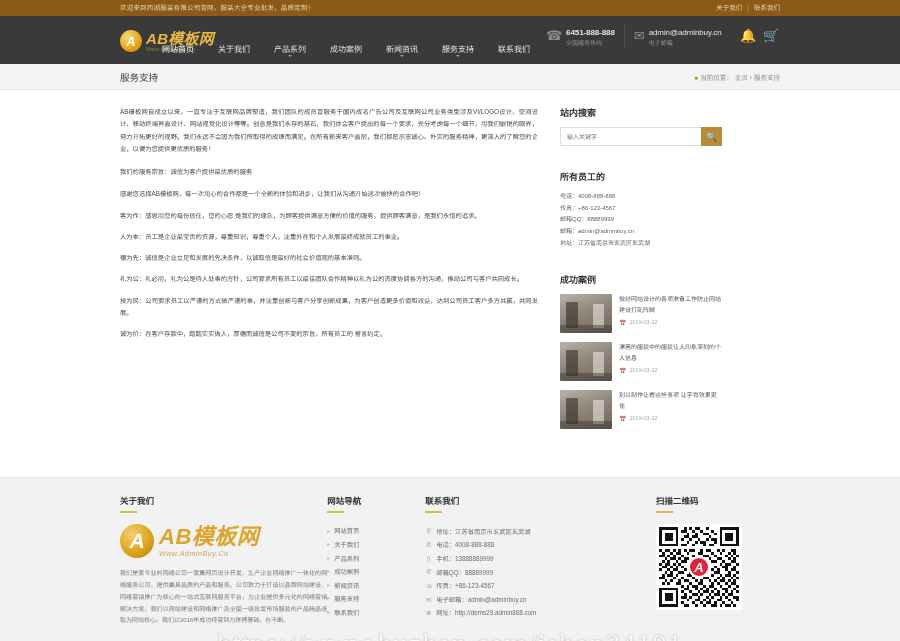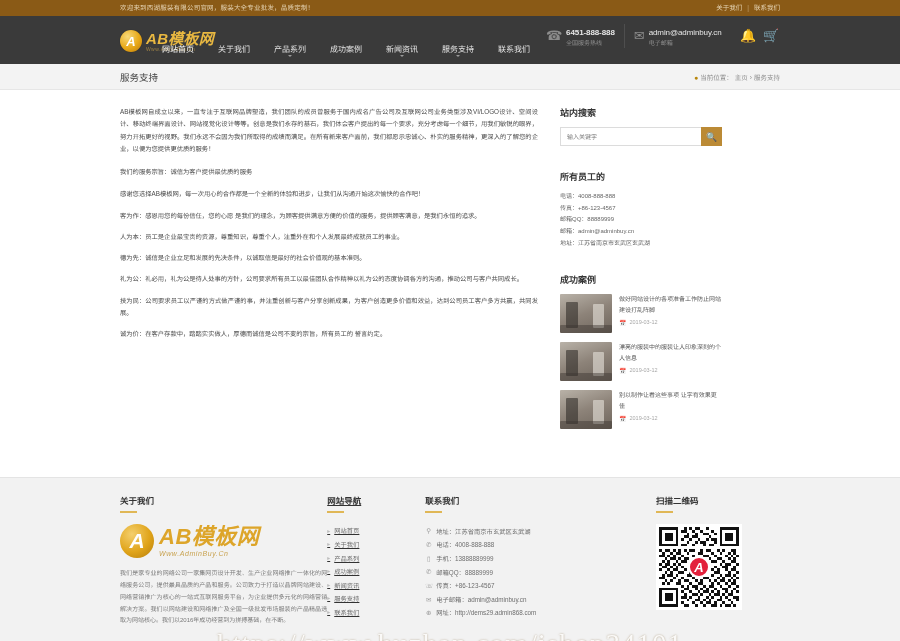--- a/index.html
+++ b/index.html
@@ -135,21 +135,21 @@
   .news-body { flex: 1; min-width: 0; }
   .news-title { font-size: 6px; color: #5b5b5b; line-height: 1.7; }
   .news-date { font-size: 5.5px; color: #a8a8a8; margin-top: 4px; display: flex; align-items: center; gap: 3px; }
   .cal-ico { font-size: 6px; color: #b3b3b3; }
 
   
   .footer { background: #f2f2f2; border-top: 1px solid #e4e4e4; padding: 16px 0 14px 0; }
   .footer .container { display: flex; gap: 0; }
   .f-col { position: relative; }
   .f-col.about { width: 222px; }
-  .f-col.nav2 { width: 105px; text-decoration: underline; }
+  .f-col.nav2 { width: 105px; }
   .f-col.contact { width: 200px; }
   .f-col.qr { width: 133px; margin-left: 44px; }
   .f-head { font-size: 8.5px; color: #333; font-weight: bold; margin-bottom: 5px; }
   .f-rule { width: 17px; height: 2px; background: #e0b756; margin-bottom: 11px; }
   .f-logo { display: flex; align-items: center; gap: 5px; margin-bottom: 10px; }
   .f-logo-mark {
     width: 34px; height: 34px; border-radius: 50%;
     background: radial-gradient(circle at 35% 30%, #f4cf6d 0%, #e0a41a 55%, #b47c0b 100%);
     display: flex; align-items: center; justify-content: center;
     color: #fff; font-weight: bold; font-style: italic; font-size: 21px;

